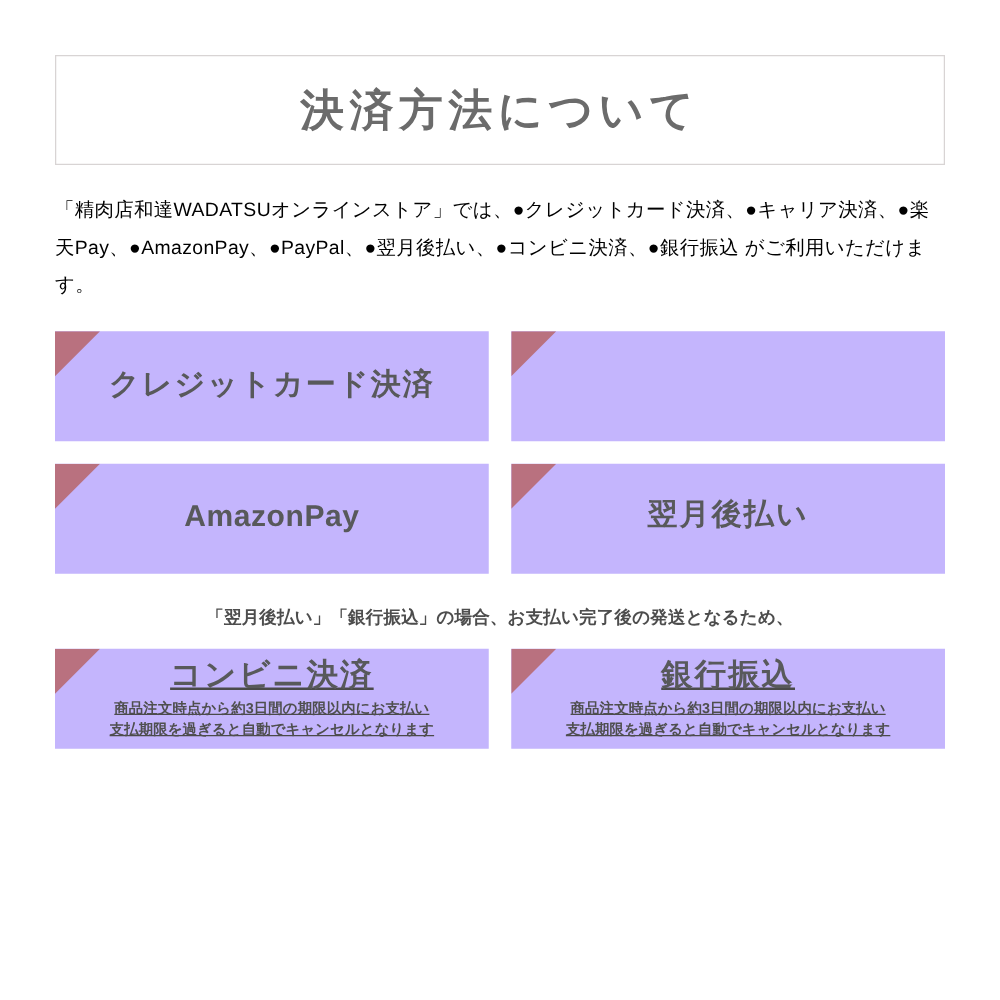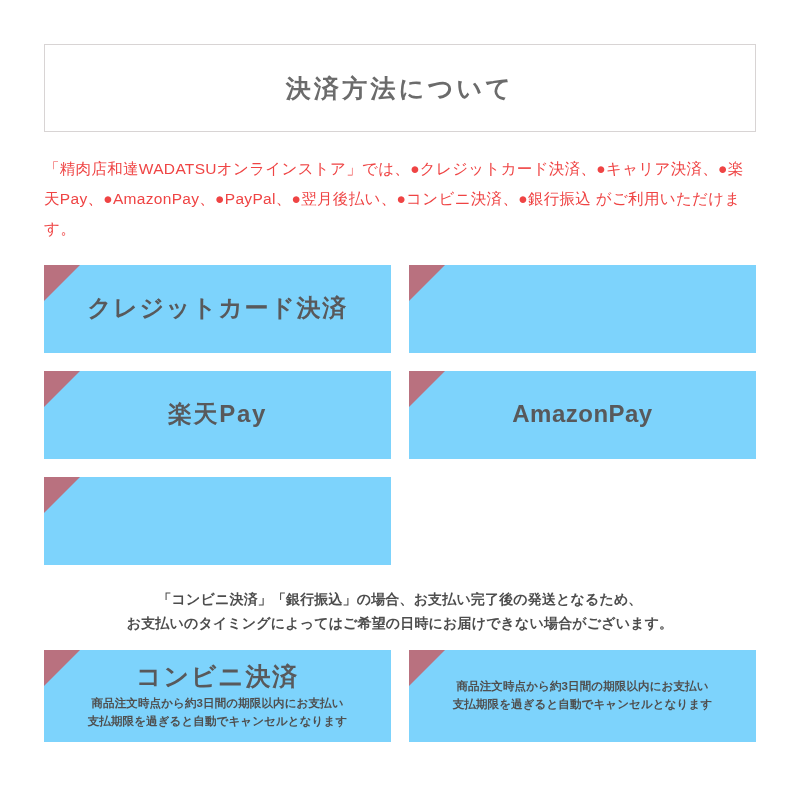--- a/index.html
+++ b/index.html
@@ -26,47 +26,47 @@
   .title-box {
     margin-top: 44px;
     height: 88px;
     border: 1px solid #d8d4d4;
     display: flex;
     align-items: center;
     justify-content: center;
     box-sizing: border-box;
   }
   .title-text {
-    font-size: 25px;
+    font-size: 35px;
     letter-spacing: 0.13em;
     font-weight: bold;
     color: #6b6b6b;
   }
 
   
   .intro {
     margin-top: 22px;
     font-size: 15.5px;
     line-height: 1.95;
     letter-spacing: 0.02em;
-    color: #ef4444;
+    color: #000000;
     text-align: left;
   }
 
   
   .grid {
     margin-top: 20px;
     display: grid;
     grid-template-columns: 1fr 1fr;
     column-gap: 18px;
     row-gap: 18px;
   }
   .card {
     position: relative;
-    background: #7dd3fc;
+    background: #c4b5fd;
     height: 88px;
     display: flex;
     flex-direction: column;
     align-items: center;
     justify-content: center;
     overflow: hidden;
     box-sizing: border-box;
     padding: 0 8px;
   }
   .card .corner {
@@ -113,21 +113,22 @@
   }
 
   
   .grid-bottom {
     margin-top: 14px;
     display: grid;
     grid-template-columns: 1fr 1fr;
     column-gap: 18px;
   }
   .grid-bottom .card {
-    height: 92px;
+    height: 80px;
+    text-decoration: underline;
   }
   .grid-bottom .card-title {
     font-size: 25px;
   }
 </style>
 </head>
 <body>
 
 <div class="page">
 
@@ -141,50 +142,47 @@
 
     <div class="card">
       <span class="corner"></span>
       <div class="card-title">クレジットカード決済</div>
     </div>
 
     <div class="card">
       <span class="corner"></span>
     </div>
 
-    <div class="card">
-      <span class="corner"></span>
-      <div class="card-title">楽天Pay</div>
-    </div>
 
     <div class="card">
       <span class="corner"></span>
       <div class="card-title latin">AmazonPay</div>
     </div>
 
 
     <div class="card with-sub">
       <span class="corner"></span>
+      <div class="card-title">翌月後払い</div>
     </div>
 
   </div>
 
   <div class="notice">
-    <div>「コンビニ決済」「銀行振込」の場合、お支払い完了後の発送となるため、</div>
-    <div>お支払いのタイミングによってはご希望の日時にお届けできない場合がございます。</div>
+    <div>「翌月後払い」「銀行振込」の場合、お支払い完了後の発送となるため、</div>
   </div>
 
   <div class="grid-bottom">
 
     <div class="card with-sub">
       <span class="corner"></span>
       <div class="card-title">コンビニ決済</div>
       <div class="card-sub">商品注文時点から約3日間の期限以内にお支払い<br>支払期限を過ぎると自動でキャンセルとなります</div>
     </div>
 
     <div class="card with-sub">
       <span class="corner"></span>
+      <div class="card-title">銀行振込</div>
       <div class="card-sub">商品注文時点から約3日間の期限以内にお支払い<br>支払期限を過ぎると自動でキャンセルとなります</div>
     </div>
 
   </div>
 
 </div>
 
 </body></html>

